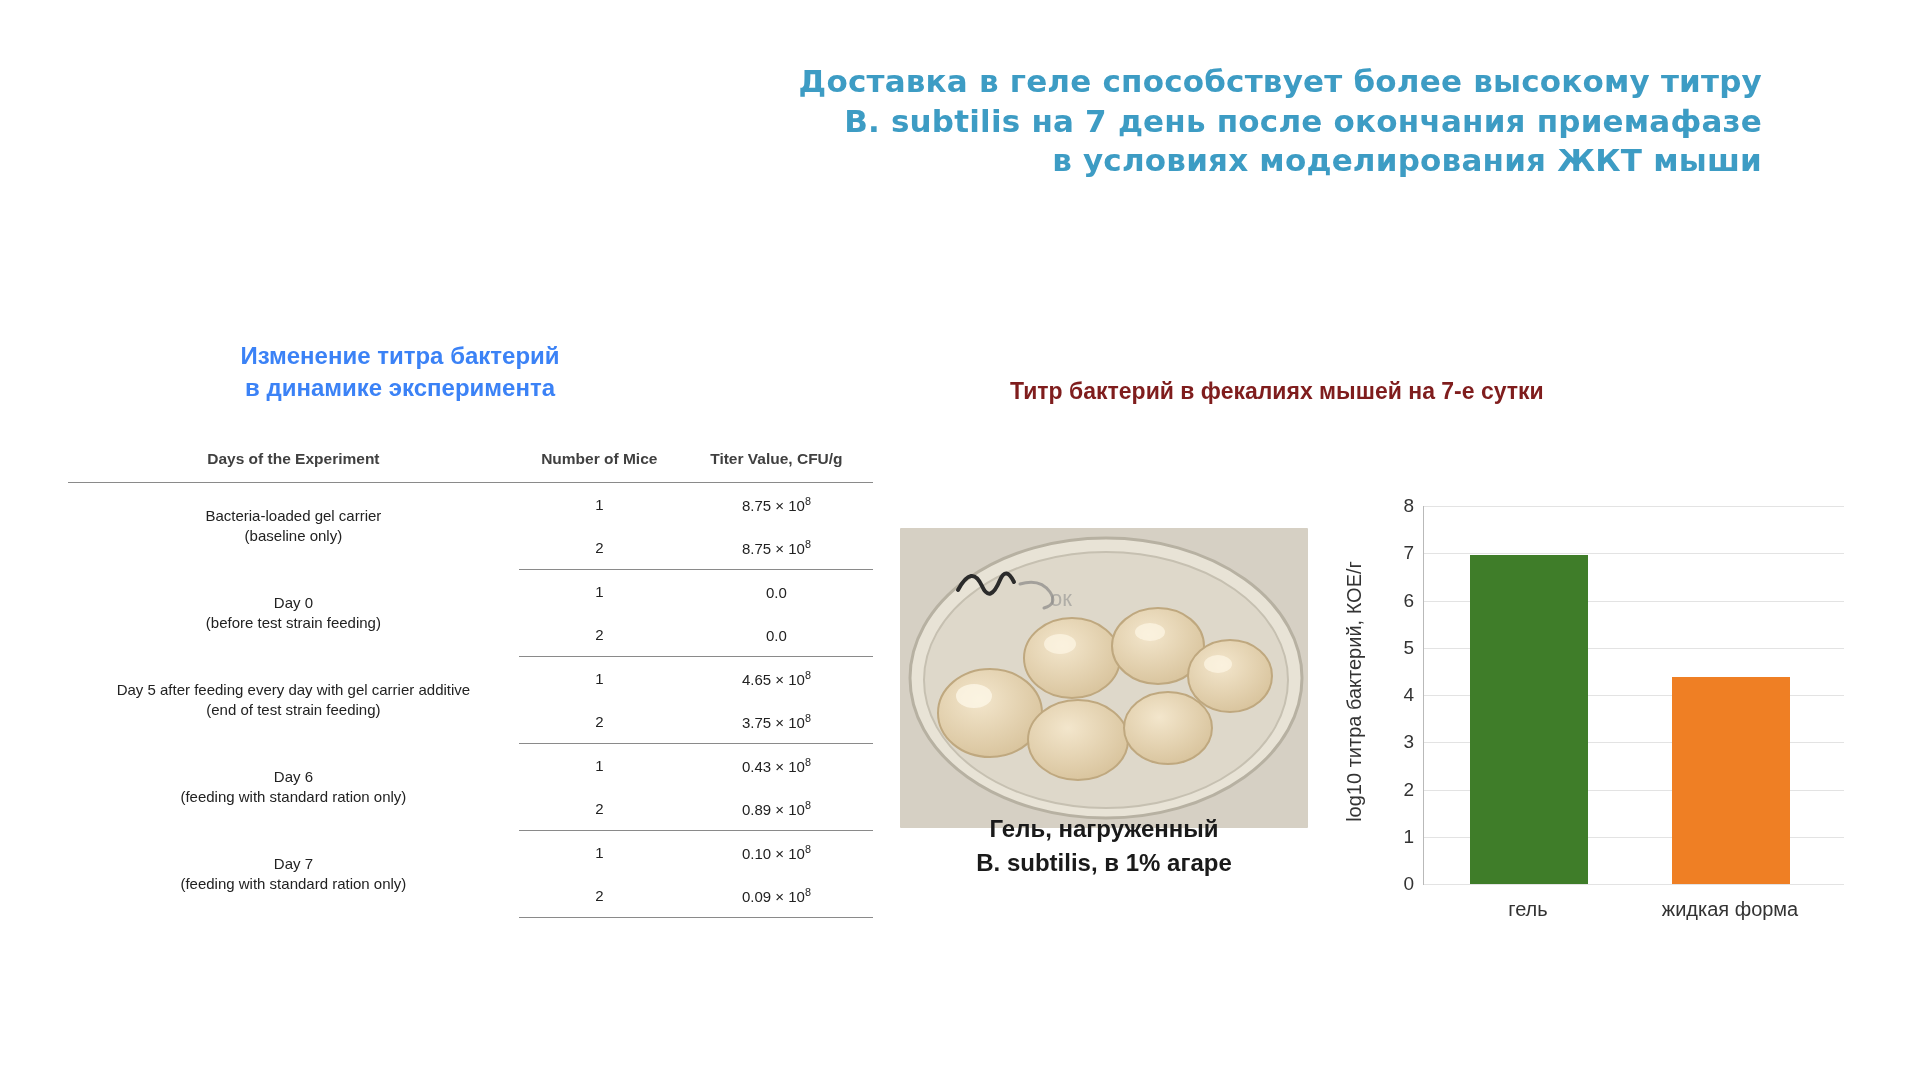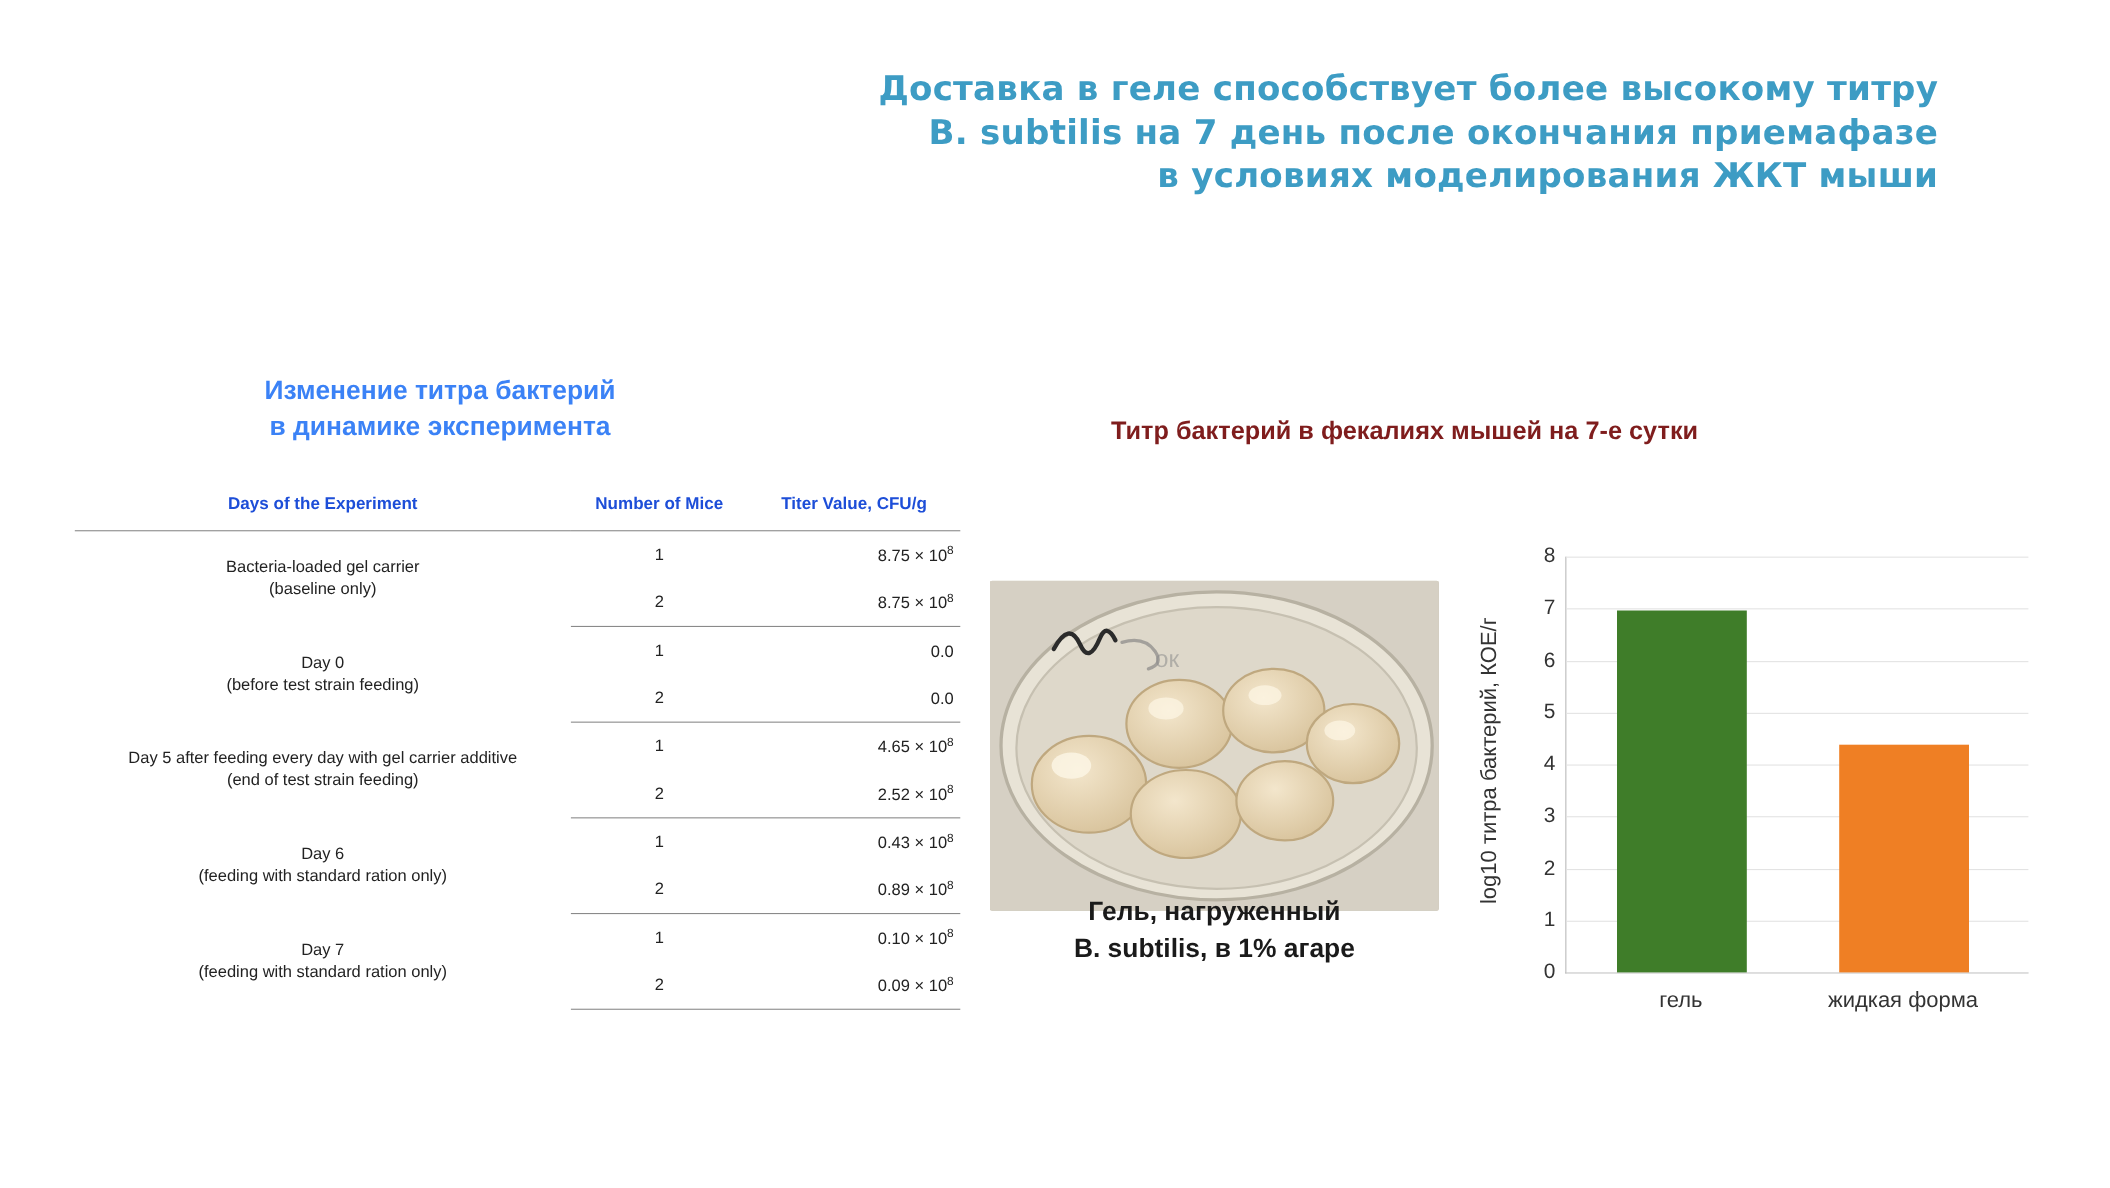--- a/index.html
+++ b/index.html
@@ -50,39 +50,39 @@
     left: 68px;
     top: 440px;
     width: 805px;
     border-collapse: collapse;
     font-size: 15px;
     color: #222;
   }
   .data-table th {
     font-size: 15.5px;
     font-weight: 700;
-    color: #1d4ed8;
+    color: #404040;
     padding: 10px 6px 14px 6px;
     border-bottom: 1.5px solid #8a8a8a;
     text-align: center;
     vertical-align: bottom;
   }
   .data-table td {
     padding: 12px 6px;
     text-align: center;
     vertical-align: middle;
     font-size: 15px;
     color: #222;
   }
   .data-table td.label-cell {
     width: 56%;
     line-height: 1.35;
   }
   .data-table td.num-cell { width: 20%; }
-  .data-table td.titer-cell { width: 24%; text-align: right; }
+  .data-table td.titer-cell { width: 24%; }
   .data-table tr.group-end td {
     border-bottom: 1.2px solid #8a8a8a;
   }
   .data-table tr.last-row td {
     border-bottom: 1.2px solid #8a8a8a;
   }
   .data-table .lbl-line { display: block; }
   sup { font-size: 0.72em; }
 
   
@@ -245,21 +245,21 @@
     <tr>
       <td class="label-cell" rowspan="2">
         <span class="lbl-line">Day 5 after feeding every day with gel carrier additive</span>
         <span class="lbl-line">(end of test strain feeding)</span>
       </td>
       <td class="num-cell">1</td>
       <td class="titer-cell"><span>4.65 × 10</span><sup>8</sup></td>
     </tr>
     <tr class="group-end">
       <td class="num-cell">2</td>
-      <td class="titer-cell"><span>2.52 × 10</span><sup>8</sup></td>
+      <td class="titer-cell"><span>3.75 × 10</span><sup>8</sup></td>
     </tr>
 
     <tr>
       <td class="label-cell" rowspan="2">
         <span class="lbl-line">Day 6</span>
         <span class="lbl-line">(feeding with standard ration only)</span>
       </td>
       <td class="num-cell">1</td>
       <td class="titer-cell"><span>0.43 × 10</span><sup>8</sup></td>
     </tr>

